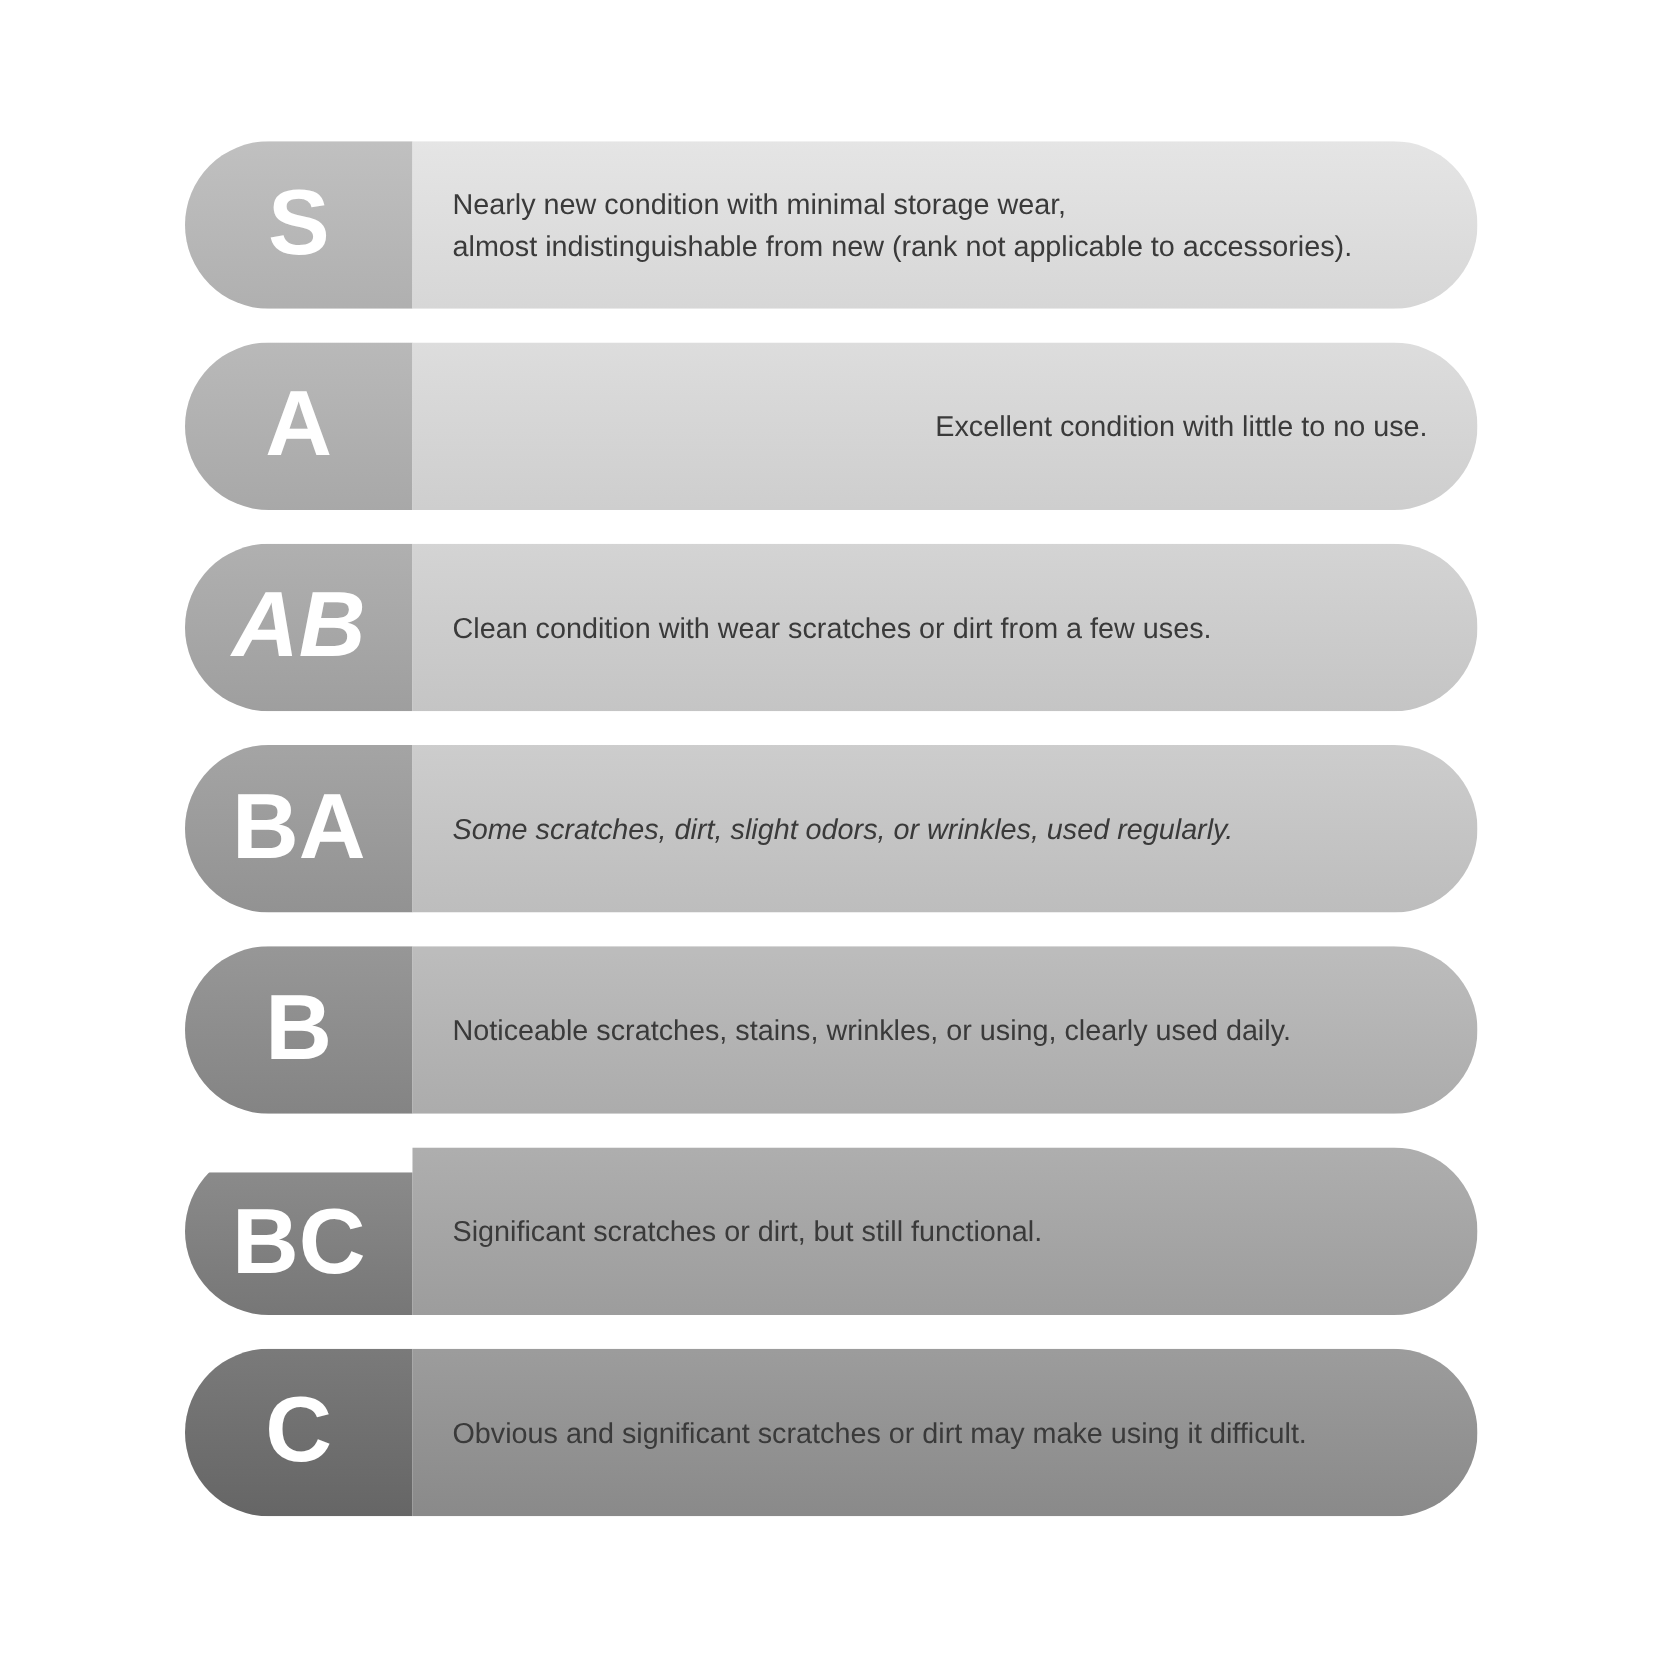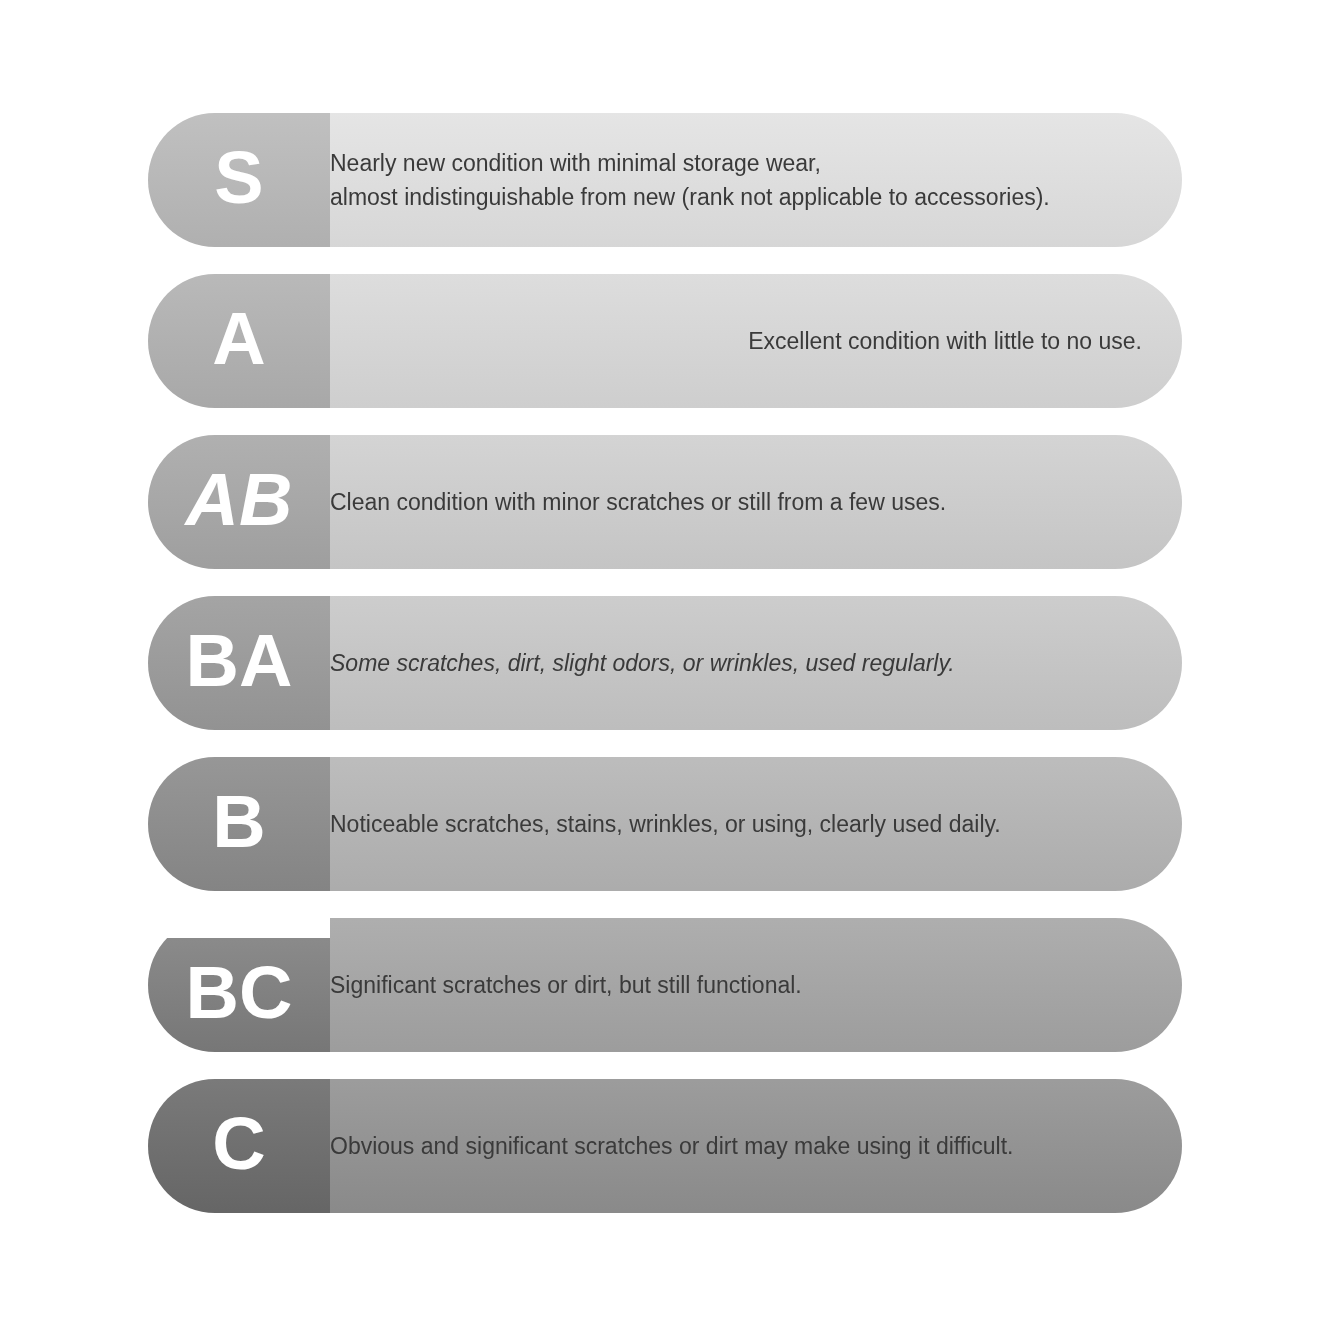--- a/index.html
+++ b/index.html
@@ -42,20 +42,21 @@
     font-weight: 700;
     font-size: 74px;
     line-height: 1;
     letter-spacing: 0px;
     transform: translateY(-2px);
   }
   .desc-cell {
     flex: 1 1 auto;
     display: flex;
     align-items: center;
+    padding-left: 32px;
     padding-right: 40px;
     background-image: linear-gradient(180deg, rgba(255,255,255,0.10), rgba(0,0,0,0.05));
   }
   .desc-text {
     color: #3a3a3a;
     font-size: 23px;
     line-height: 1.5;
     white-space: pre-line;
   }
 </style>
@@ -82,21 +83,21 @@
       <div class="desc-cell" style="background-color: rgb(217, 217, 217); justify-content: flex-end;">
         <span class="desc-text">Excellent condition with little to no use.</span>
       </div>
     </div>
 
     <div class="rank-row">
       <div class="rank-cell" style="background-color: rgb(167, 167, 167); font-style: italic;">
         <span class="rank-letter">AB</span>
       </div>
       <div class="desc-cell" style="background-color: rgb(207, 207, 207);">
-        <span class="desc-text">Clean condition with minor scratches or still from a few uses.</span>
+        <span class="desc-text">Clean condition with wear scratches or dirt from a few uses.</span>
       </div>
     </div>
 
     <div class="rank-row">
       <div class="rank-cell" style="background-color: rgb(154, 154, 154); text-align: right;">
         <span class="rank-letter">BA</span>
       </div>
       <div class="desc-cell" style="background-color: rgb(199, 199, 199); font-style: italic;">
         <span class="desc-text">Some scratches, dirt, slight odors, or wrinkles, used regularly.</span>
       </div>

